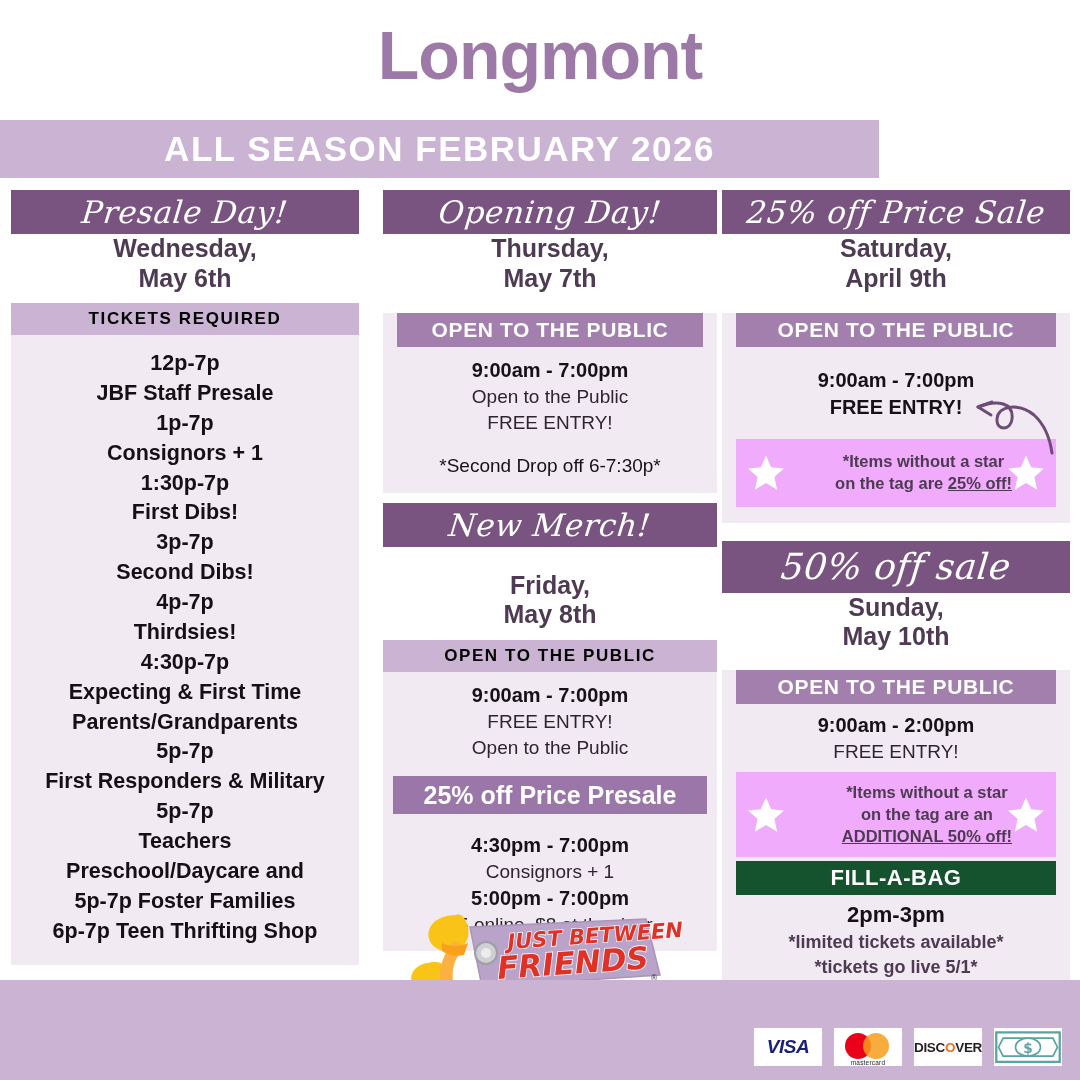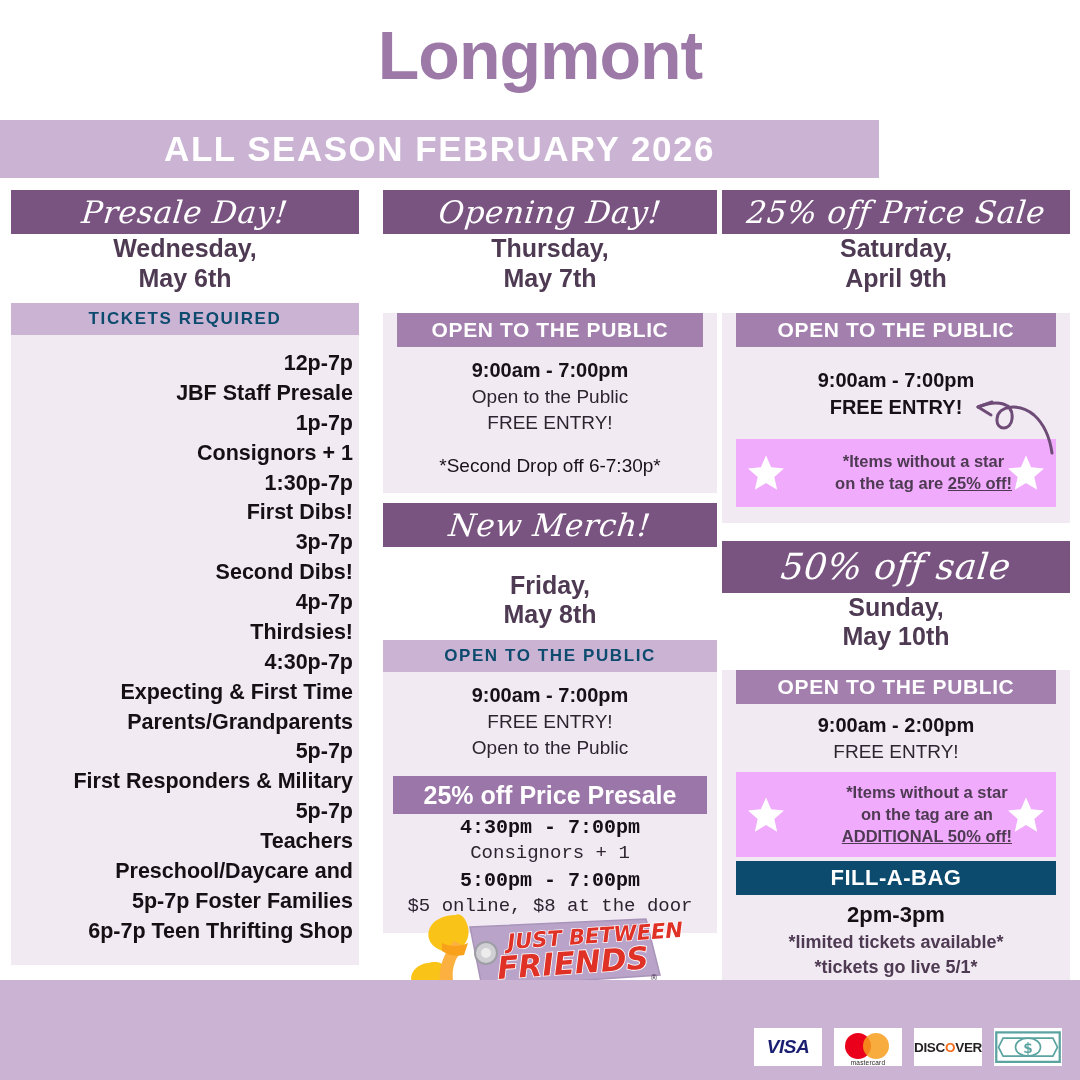--- a/index.html
+++ b/index.html
@@ -79,50 +79,50 @@
 
   
   .bar{
     display:flex; align-items:center; justify-content:center;
     text-align:center;
   }
   .bar-light{           
     background:#cbb3d4; height:32px;
   }
   .bar-light span{
-    color:#0c4a6e; font-size:17px; font-weight:bold; letter-spacing:1.6px;
+    color:#000000; font-size:17px; font-weight:bold; letter-spacing:1.6px;
   }
   .bar-med{             
     background:#a37fae; height:34px; margin:10px 14px 0;
   }
   .bar-med span{
     color:#ffffff; font-size:21px; font-weight:bold; letter-spacing:0.6px;
   }
   .bar-dark{            
     background:#9b76a8; height:38px; margin:12px 10px 0;
   }
   .bar-dark span{
     color:#ffffff; font-size:25px; font-weight:bold;
   }
   .bar-fab{
-    background:#0c4a6e; height:34px; margin:0 14px;
+    background:#14532d; height:34px; margin:0 14px;
   }
   .bar-fab span{
     color:#ffffff; font-size:22px; font-weight:bold; letter-spacing:0.5px;
   }
 
   
   .times{ text-align:center; padding:10px 8px 4px; }
   .t-bold{ font-size:20px; font-weight:bold; color:#181018; line-height:1.35; }
   .t-reg { font-size:19px; color:#2e2430; line-height:1.35; }
   .t-note{ font-size:19px; color:#181018; line-height:1.35; padding-top:18px; }
 
   
   .tickets-list{
-    text-align:right;
+    text-align:center;
     padding:14px 6px 8px;
     color:#141014;
     font-size:21.5px;
     font-weight:bold;
     line-height:1.39;
   }
 
   
   .star-badge{
     position:relative;
@@ -277,21 +277,21 @@
         <span>OPEN TO THE PUBLIC</span>
       </div>
       <div class="times">
         <div class="t-bold">9:00am - 7:00pm</div>
         <div class="t-reg">FREE ENTRY!</div>
         <div class="t-reg">Open to the Public</div>
       </div>
       <div class="bar bar-dark">
         <span>25% off Price Presale</span>
       </div>
-      <div class="times" style="padding-top:0;font-family:Liberation Mono, monospace;">
+      <div class="times" style="padding-top:18px;">
         <div class="t-bold">4:30pm - 7:00pm</div>
         <div class="t-reg">Consignors + 1</div>
         <div class="t-bold">5:00pm - 7:00pm</div>
         <div class="t-reg">$5 online, $8 at the door</div>
       </div>
     </div>
   </div>
 
   <div class="col col-3">
     <div class="script-banner">

